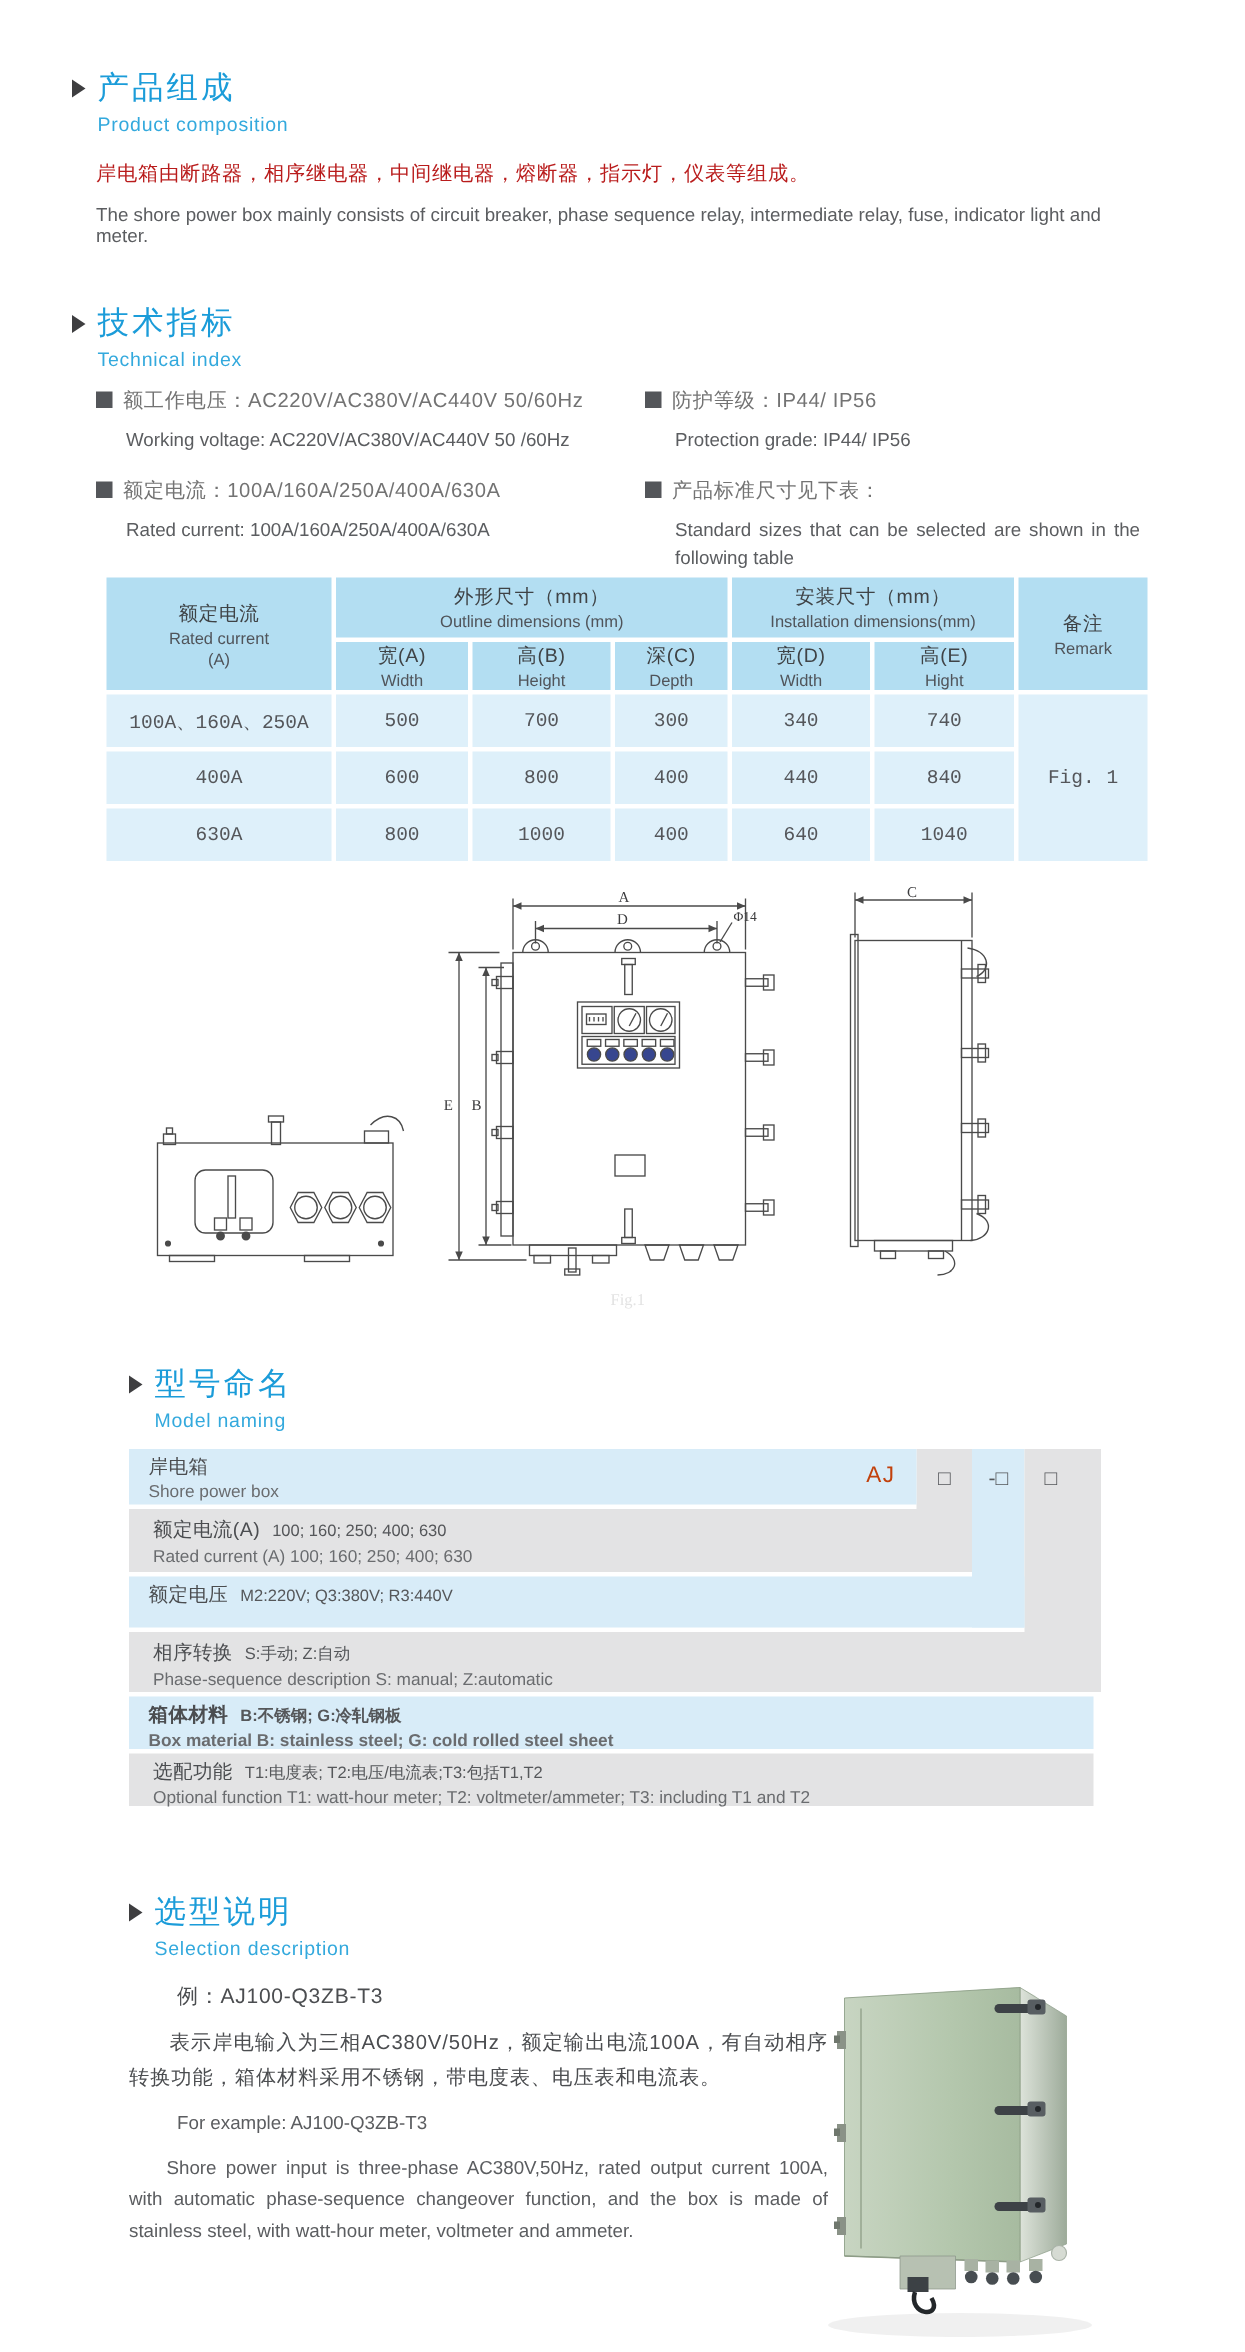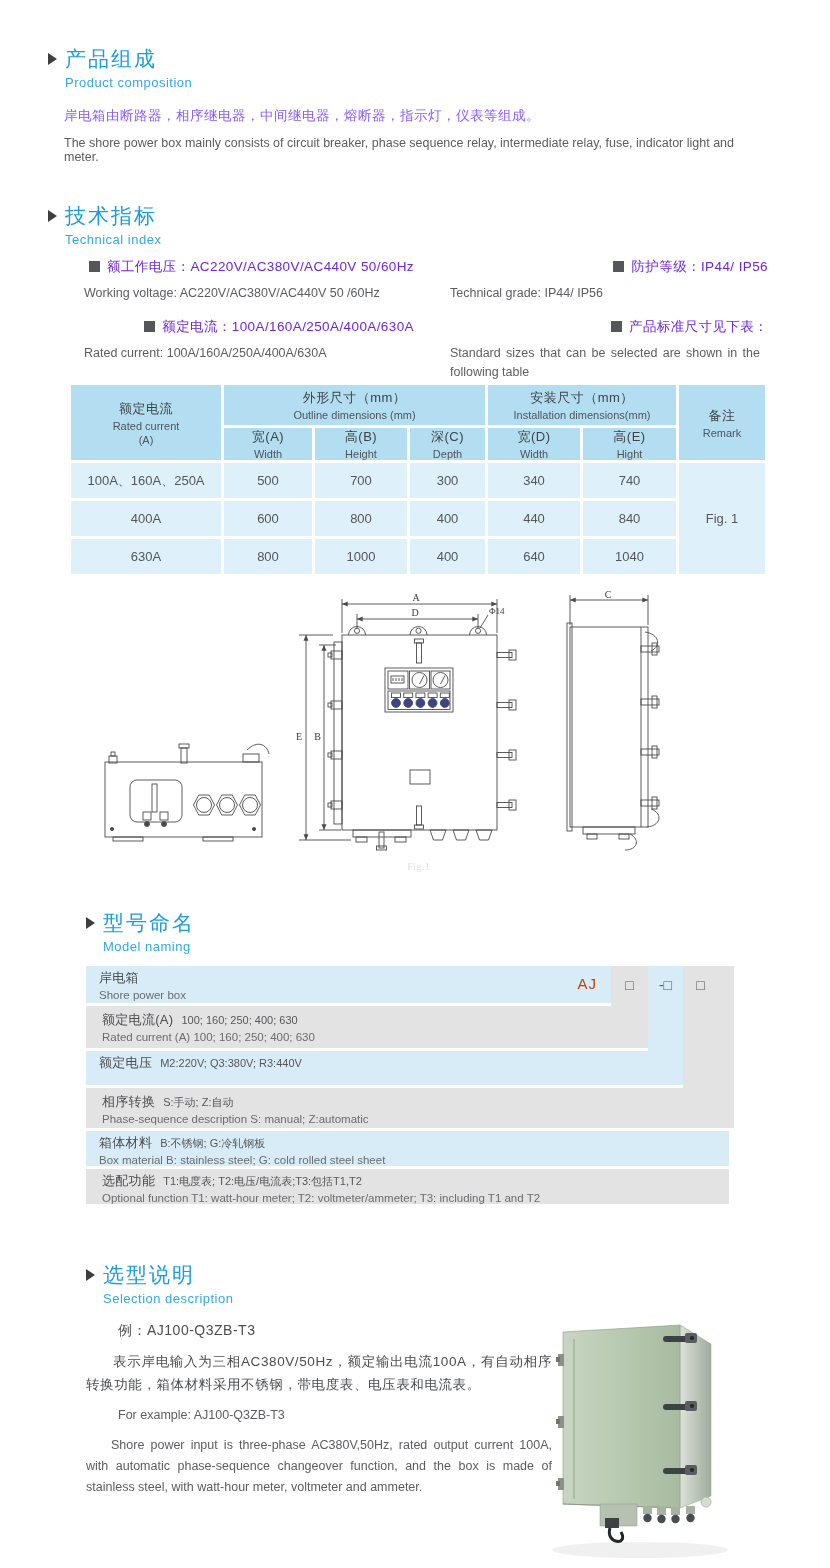--- a/index.html
+++ b/index.html
@@ -7,35 +7,35 @@
   .page{position:relative;width:830px;height:1568px;background:#ffffff;overflow:hidden;border-radius:17px;}
 
   
   .sec-head{display:flex;align-items:flex-start;}
   .tri{width:0;height:0;border-left:9px solid #3e3e40;border-top:6px solid transparent;border-bottom:6px solid transparent;margin-top:7px;margin-right:8px;flex:0 0 auto;}
   .title-zh{font-size:21px;letter-spacing:2px;color:#1b9cd9;line-height:26px;}
   .title-en{font-size:13px;color:#33a9dd;margin-top:3px;letter-spacing:.5px;}
 
   
   .sec{position:absolute;}
-  .para-zh{font-size:13.5px;color:#8b5cf6;margin:17px 0 10px 16px;letter-spacing:.5px;}
+  .para-zh{font-size:13.5px;color:#b91c1c;margin:17px 0 10px 16px;letter-spacing:.5px;}
   .para-en{font-size:12.5px;color:#5b5d60;margin:11px 0 0 16px;}
 
   
   .spec-col{position:absolute;top:55px;width:350px;}
   .spec-col.right{left:382px;width:338px;}
   .spec-col.left{left:16px;}
-  .spec-zh{font-size:13.5px;color:#6d28d9;letter-spacing:.4px;text-align:right;}
+  .spec-zh{font-size:13.5px;color:#737373;letter-spacing:.4px;}
   .sq-bullet{display:inline-block;width:11px;height:11px;background:#54565a;margin-right:7px;vertical-align:-1px;}
   .spec-en{font-size:12.5px;color:#5b5d60;margin:8px 0 15px 20px;line-height:19px;text-align:justify;}
 
   
   table.size{position:absolute;left:68px;top:382px;width:700px;border-collapse:separate;border-spacing:3px;table-layout:fixed;}
   table.size th{background:#b3def2;font-weight:normal;padding:0;}
-  table.size td{background:#def0fa;padding:0;}
+  table.size td{background:#def0fa;padding:0;font-family:Liberation Mono, monospace;}
   table.size .h-zh{font-size:13px;color:#3f4346;letter-spacing:.5px;}
   table.size .h-en{font-size:11px;color:#50545a;margin-top:2px;}
   table.size th,table.size td{text-align:center;vertical-align:middle;}
   table.size td{font-size:13px;color:#54565a;height:35px;}
   .gh{height:40px;} .sh{height:28px;}
 
   
   .drawings{position:absolute;left:85px;top:588px;}
 
   
@@ -84,21 +84,21 @@
       </div>
     </div>
     <div class="spec-col left">
       <div class="spec-zh"><span class="sq-bullet"></span><span>额工作电压：AC220V/AC380V/AC440V  50/60Hz</span></div>
       <div class="spec-en">Working voltage: AC220V/AC380V/AC440V 50 /60Hz</div>
       <div class="spec-zh"><span class="sq-bullet"></span><span>额定电流：100A/160A/250A/400A/630A</span></div>
       <div class="spec-en">Rated current: 100A/160A/250A/400A/630A</div>
     </div>
     <div class="spec-col right">
       <div class="spec-zh"><span class="sq-bullet"></span><span>防护等级：IP44/ IP56</span></div>
-      <div class="spec-en">Technical grade: IP44/ IP56</div>
+      <div class="spec-en">Protection grade: IP44/ IP56</div>
       <div class="spec-zh"><span class="sq-bullet"></span><span>产品标准尺寸见下表：</span></div>
       <div class="spec-en" style="width:310px;">Standard sizes that can be selected are shown in the following table</div>
     </div>
   </div>
 
   <table class="size">
     <colgroup>
       <col style="width:150px">
         <col style="width:88px">
         <col style="width:92px">
@@ -363,21 +363,21 @@
       <div class="mn-l1"><span>额定电流(A)</span><span class="detail">100; 160; 250; 400; 630</span></div>
       <div class="mn-l2">Rated current (A) 100; 160; 250; 400; 630</div>
     </div>
     <div class="mn-row bgb" style="top:85px;width:597px;height:34px;">
       <div class="mn-l1"><span>额定电压</span><span class="detail">M2:220V;  Q3:380V;  R3:440V</span></div>
     </div>
     <div class="mn-row bgg" style="top:122px;width:632px;height:40px;padding-top:6px;">
       <div class="mn-l1"><span>相序转换</span><span class="detail">S:手动; Z:自动</span></div>
       <div class="mn-l2">Phase-sequence description  S: manual;  Z:automatic</div>
     </div>
-    <div class="mn-row bgb" style="top:165px;width:643px;height:35px;">
+    <div class="mn-row bgb" style="top:165px;width:643px;height:35px;font-weight:bold;">
       <div class="mn-l1"><span>箱体材料</span><span class="detail">B:不锈钢;  G:冷轧钢板</span></div>
       <div class="mn-l2">Box material   B: stainless steel; G: cold rolled steel sheet</div>
     </div>
     <div class="mn-row bgg" style="top:203px;width:643px;height:35px;">
       <div class="mn-l1"><span>选配功能</span><span class="detail">T1:电度表;  T2:电压/电流表;T3:包括T1,T2</span></div>
       <div class="mn-l2">Optional function  T1: watt-hour meter; T2: voltmeter/ammeter; T3: including T1 and T2</div>
     </div>
 
     <div class="mn-cell" style="left:525px;width:37px;">□</div>
     <div class="mn-cell" style="left:562px;width:35px;">-□</div>

